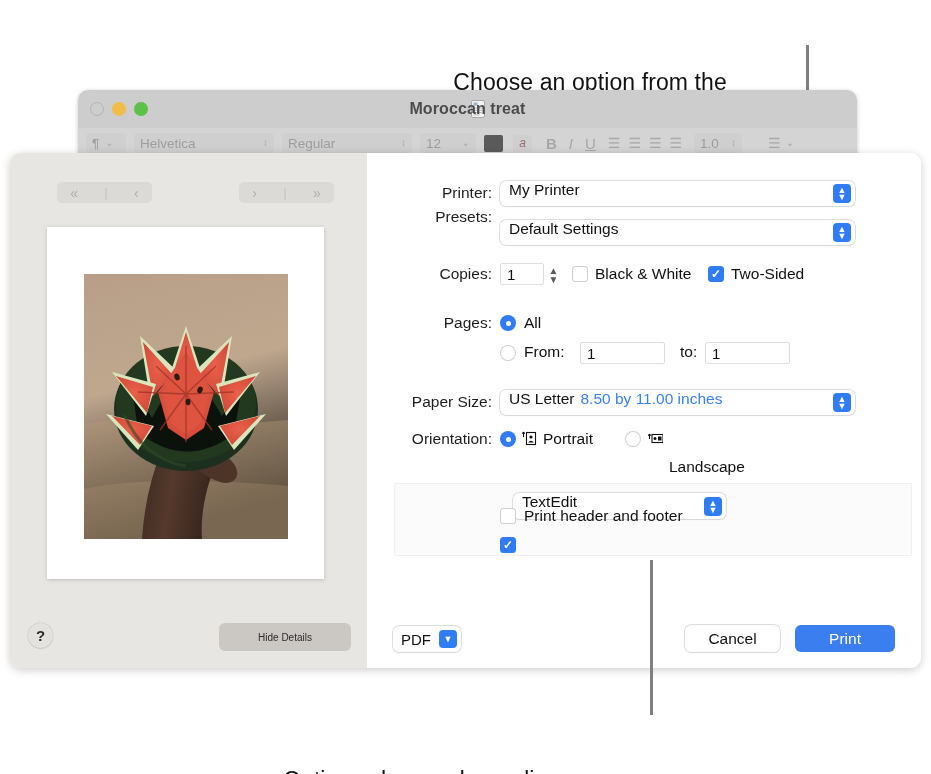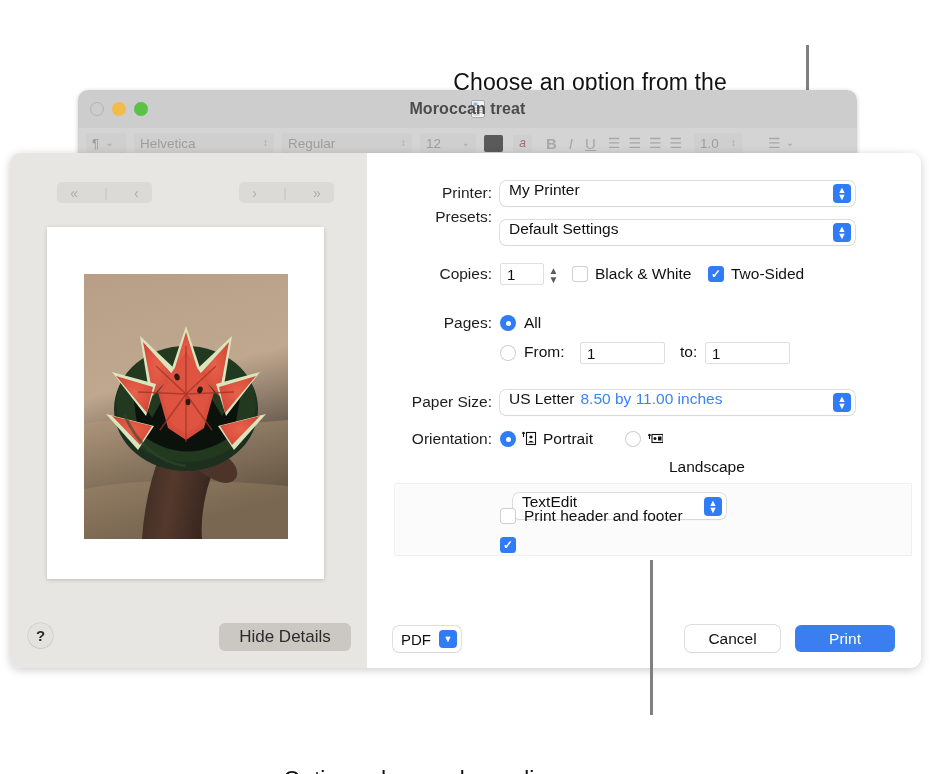--- a/index.html
+++ b/index.html
@@ -127,21 +127,21 @@
     width: 25px; height: 25px; border-radius: 50%;
     background: #e4e2de;
     box-shadow: 0 0 0 0.5px #c9c7c3, 0 1px 1px rgba(0,0,0,0.10);
     color: #2b2b2b; font-size: 15px; font-weight: bold;
     display: flex; align-items: center; justify-content: center;
   }
   #hide-details {
     position: absolute; left: 209px; bottom: 17px;
     width: 132px; height: 28px; border-radius: 6px;
     background: #cbc8c3;
-    color: #2b2b2b; font-size: 17px;
+    color: #2b2b2b; font-size: 10px;
     display: flex; align-items: center; justify-content: center;
   }
   .lbl {
     position: absolute; text-align: right;
     font-size: 15.5px; color: #1d1d1d; white-space: nowrap;
   }
   .popup {
     position: absolute; height: 25px; border-radius: 6px;
     background: #ffffff;
     box-shadow: 0 0 0 0.7px #d2d2d2, 0 1px 1.5px rgba(0,0,0,0.08);

